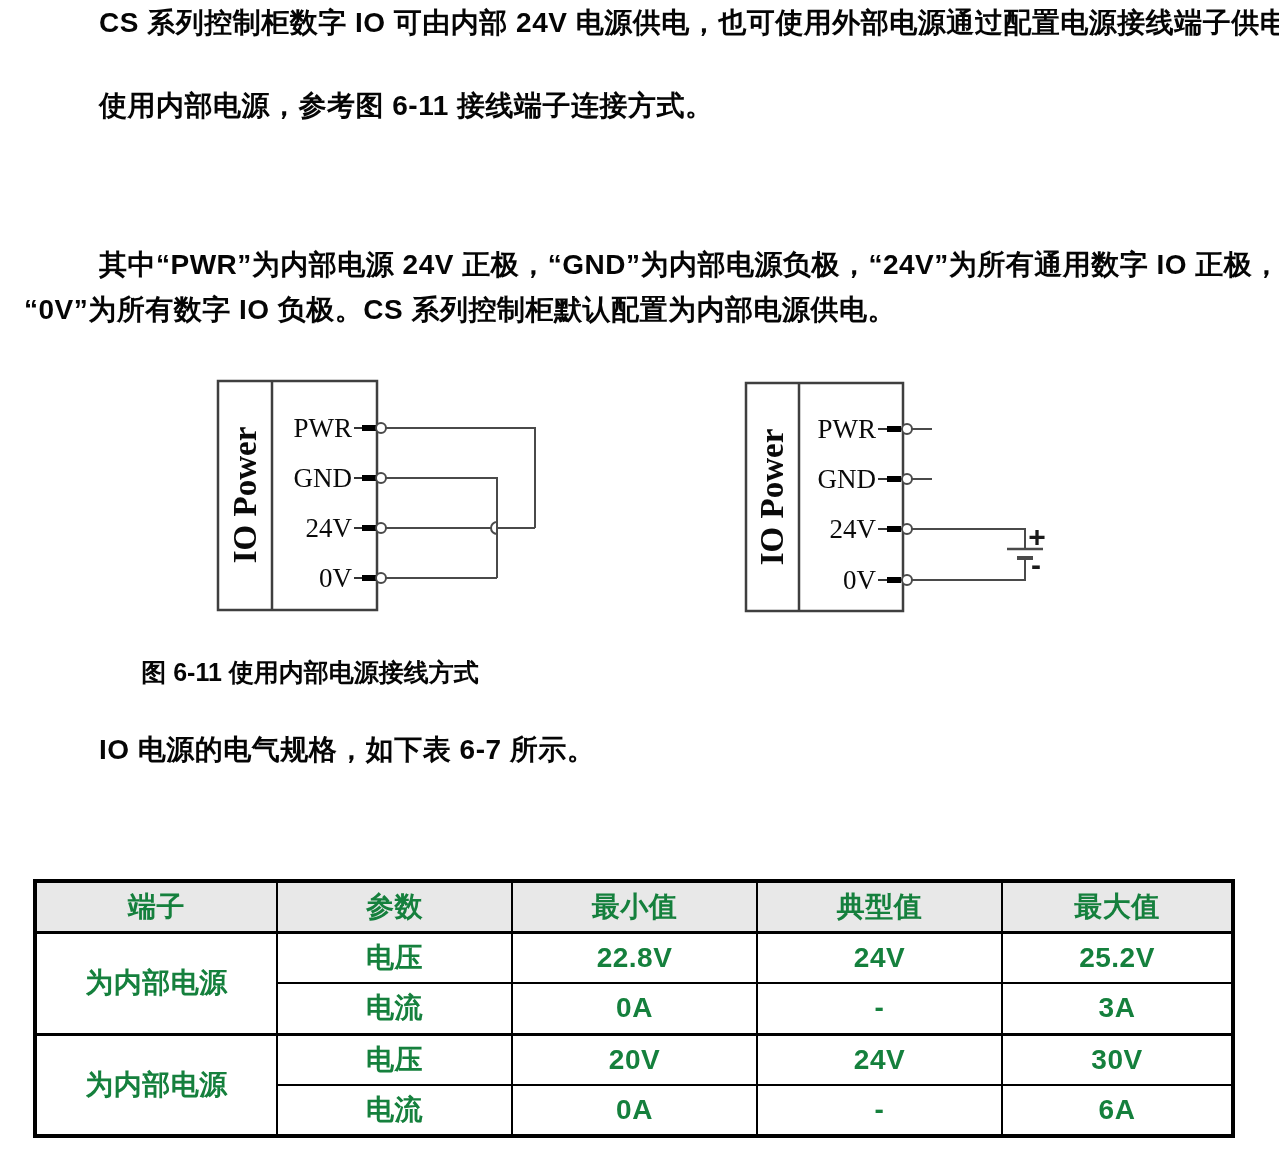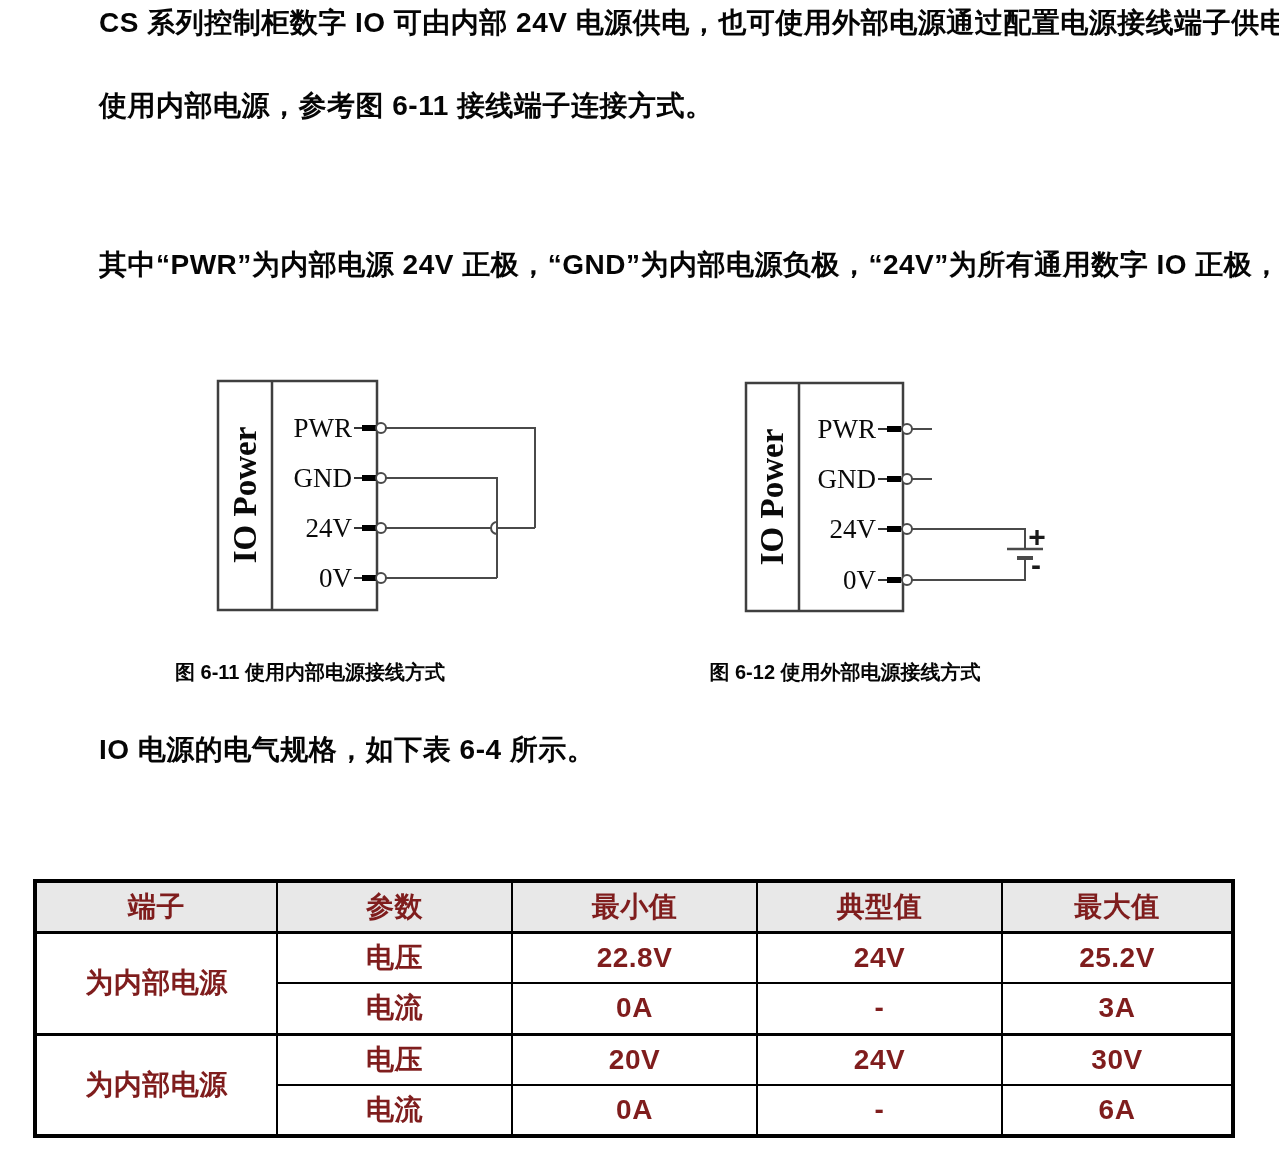--- a/index.html
+++ b/index.html
@@ -11,21 +11,21 @@
   }
   .page { position:absolute; inset:0; background:#fff; }
 
   .bodyline {
     position:absolute;
     font-size:28px; font-weight:700; line-height:45px;
     color:#050505; white-space:nowrap; letter-spacing:0.5px;
   }
   .caption {
     position:absolute;
-    font-size:20px; font-weight:700; line-height:45px;
+    font-size:25px; font-weight:700; line-height:45px;
     color:#050505; text-align:center; white-space:nowrap;
   }
 
   .figsvg { position:absolute; }
 
   
   .boxline   { fill:none; stroke:#3f3f3f; stroke-width:2.5; }
   .wire      { fill:none; stroke:#4a4a4a; stroke-width:2; }
   .stub      { stroke:#000; stroke-width:6; }
   .pinline   { stroke:#333; stroke-width:2; }
@@ -36,36 +36,37 @@
 
   
   table.spec {
     position:absolute; left:33px; top:879px; width:1198px;
     border-collapse:collapse; table-layout:fixed;
     border:4px solid #000;
   }
   table.spec th, table.spec td {
     border:2px solid #000;
     font-size:28px; font-weight:700; text-align:center; vertical-align:middle;
-    color:#7f1d1d; letter-spacing:0.5px;
+    color:#15803d; letter-spacing:0.5px;
   }
   table.spec thead tr { height:51px; }
   table.spec tbody tr { height:51px; }
   table.spec thead th { background:#e8e8e8; border-bottom:3px solid #000; }
   table.spec .gsep    { border-bottom:3px solid #000; }
 </style>
 </head>
 <body>
 
 <div class="page">
 
   <div class="bodyline" style="left:99px; top:0px;">CS 系列控制柜数字 IO 可由内部 24V 电源供电，也可使用外部电源通过配置电源接线端子供电。</div>
   <div class="bodyline" style="left:99px; top:83px;">使用内部电源，参考图 6-11 接线端子连接方式。</div>
   <div class="bodyline" style="left:99px; top:242px;">其中“PWR”为内部电源 24V 正极，“GND”为内部电源负极，“24V”为所有通用数字 IO 正极，</div>
-  <div class="bodyline" style="left:99px; top:727px;">IO 电源的电气规格，如下表 6-4 所示。</div>
+  <div class="bodyline" style="left:24px; top:287px;">“0V”为所有数字 IO 负极。CS 系列控制柜默认配置为内部电源供电。</div>
+  <div class="bodyline" style="left:99px; top:727px;">IO 电源的电气规格，如下表 6-7 所示。</div>
 
   <svg class="figsvg" style="left:210px; top:374px;" width="340" height="244" viewBox="0 0 340 244">
     <g>
       <rect class="boxline" x="8" y="7" width="159" height="229"></rect>
       <line class="boxline" x1="62" y1="7" x2="62" y2="236"></line>
       <text class="devlabel" text-anchor="middle" x="35" y="121" transform="rotate(-90 35 121)" dy="11">IO Power</text>
     </g>
     <g>
       <path class="wire" d="M 176 54 H 325 V 154"></path>
       <path class="wire" d="M 176 104 H 287 V 204"></path>
@@ -140,21 +141,20 @@
       <g>
         <line class="pinline" x1="138" y1="206" x2="162" y2="206"></line>
         <line class="stub" x1="147" y1="206" x2="161" y2="206"></line>
         <circle class="pincircle" cx="167" cy="206" r="5"></circle>
         <text class="termlabel" text-anchor="end" x="136" y="215">0V</text>
       </g>
     </g>
   </svg>
 
   <div class="caption" style="left:60px;  top:650px; width:500px;">图 6-11  使用内部电源接线方式</div>
-  <div class="caption" style="left:595px; top:650px; width:500px;">图 6-12  使用外部电源接线方式</div>
 
 
   <table class="spec">
     <colgroup>
       <col style="width:242px">
         <col style="width:235px">
         <col style="width:245px">
         <col style="width:245px">
         <col style="width:231px">
     </colgroup>

